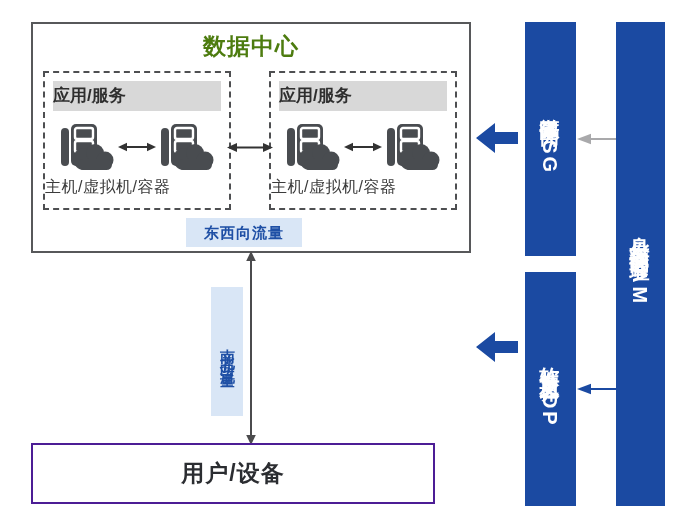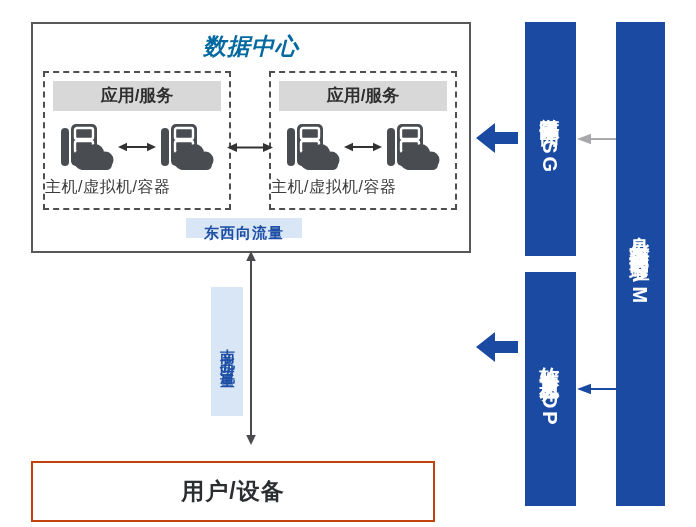--- a/index.html
+++ b/index.html
@@ -9,60 +9,60 @@
   }
   .abs { position:absolute; }
 
   
   .dc-box {
     left:31px; top:22px; width:440px; height:231px;
     border:2px solid #57585a; box-sizing:border-box; background:#ffffff;
   }
   .dc-title {
     margin-top:7px; text-align:center;
-    font-size:23px; font-weight:bold; color:#0369a1; letter-spacing:1px;font-style:italic;
+    font-size:23px; font-weight:bold; color:#4d7c0f; letter-spacing:1px;
   }
 
   
   .app-group {
     top:71px; width:188px; height:139px;
     border:2px dashed #4e4f51; box-sizing:border-box; background:#ffffff;
   }
   .app-group.g1 { left:43px; }
   .app-group.g2 { left:269px; }
   .app-header {
-    margin:8px 8px 0 8px; height:30px; line-height:30px; text-align:center;
+    margin:8px 8px 0 8px; height:30px; line-height:30px; 
     background:#d8d8d8; font-weight:bold; font-size:17px; color:#2e2e2e;
   }
   .icons-row {
     display:flex; align-items:center; justify-content:center;
     gap:4px; margin-top:11px; height:50px;
   }
   .hosts-label {
     text-align:left; font-size:16px; color:#3b3b3b; margin-top:5px;
     letter-spacing:0.5px;
   }
 
   
   .ew-label {
-    left:186px; top:218px; width:116px; height:20px; line-height:29px;
+    left:186px; top:218px; width:116px; height:29px; line-height:29px;
     text-align:center; background:#d9e6f6; color:#1e4fa5;
     font-weight:bold; font-size:15px; letter-spacing:1px;
   }
   .ns-label {
     left:211px; top:287px; width:32px; height:129px;
     background:#d9e6f6; color:#1e4fa5; font-weight:bold; font-size:15px;
     writing-mode:vertical-rl; text-orientation:upright; letter-spacing:6px;
     display:flex; align-items:center; justify-content:center;
   }
 
   
   .user-box {
-    left:31px; top:461px; width:404px; height:61px;
-    border:2px solid #c2410c; box-sizing:border-box;
+    left:31px; top:443px; width:404px; height:61px;
+    border:2px solid #4c1d95; box-sizing:border-box;
     display:flex; align-items:center; justify-content:center;
     font-size:23px; font-weight:bold; color:#2b2d31; letter-spacing:1px;
   }
 
   
   .pillar {
     background:#1b4aa2; color:#ffffff;
     writing-mode:vertical-rl; text-orientation:mixed;
     display:flex; align-items:center; justify-content:center;
     font-weight:bold; font-size:20px; letter-spacing:3px;

